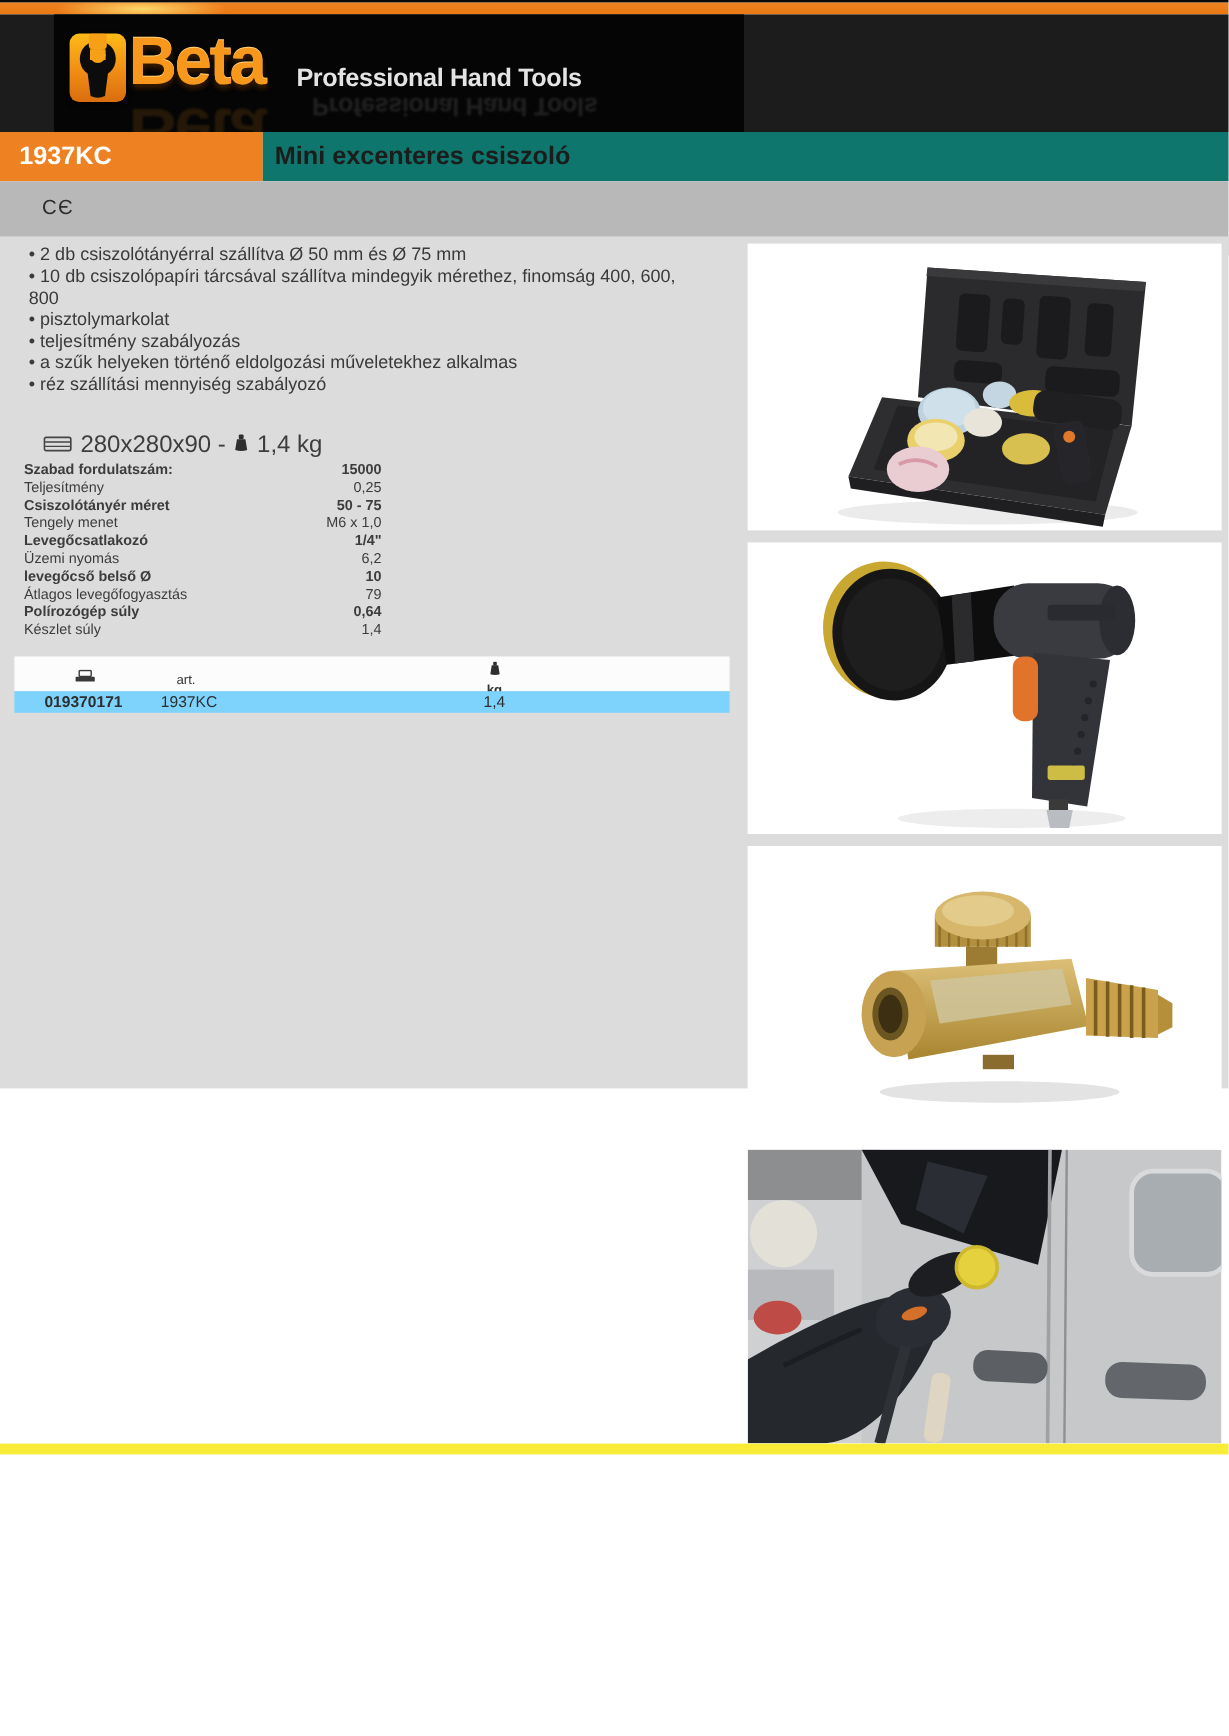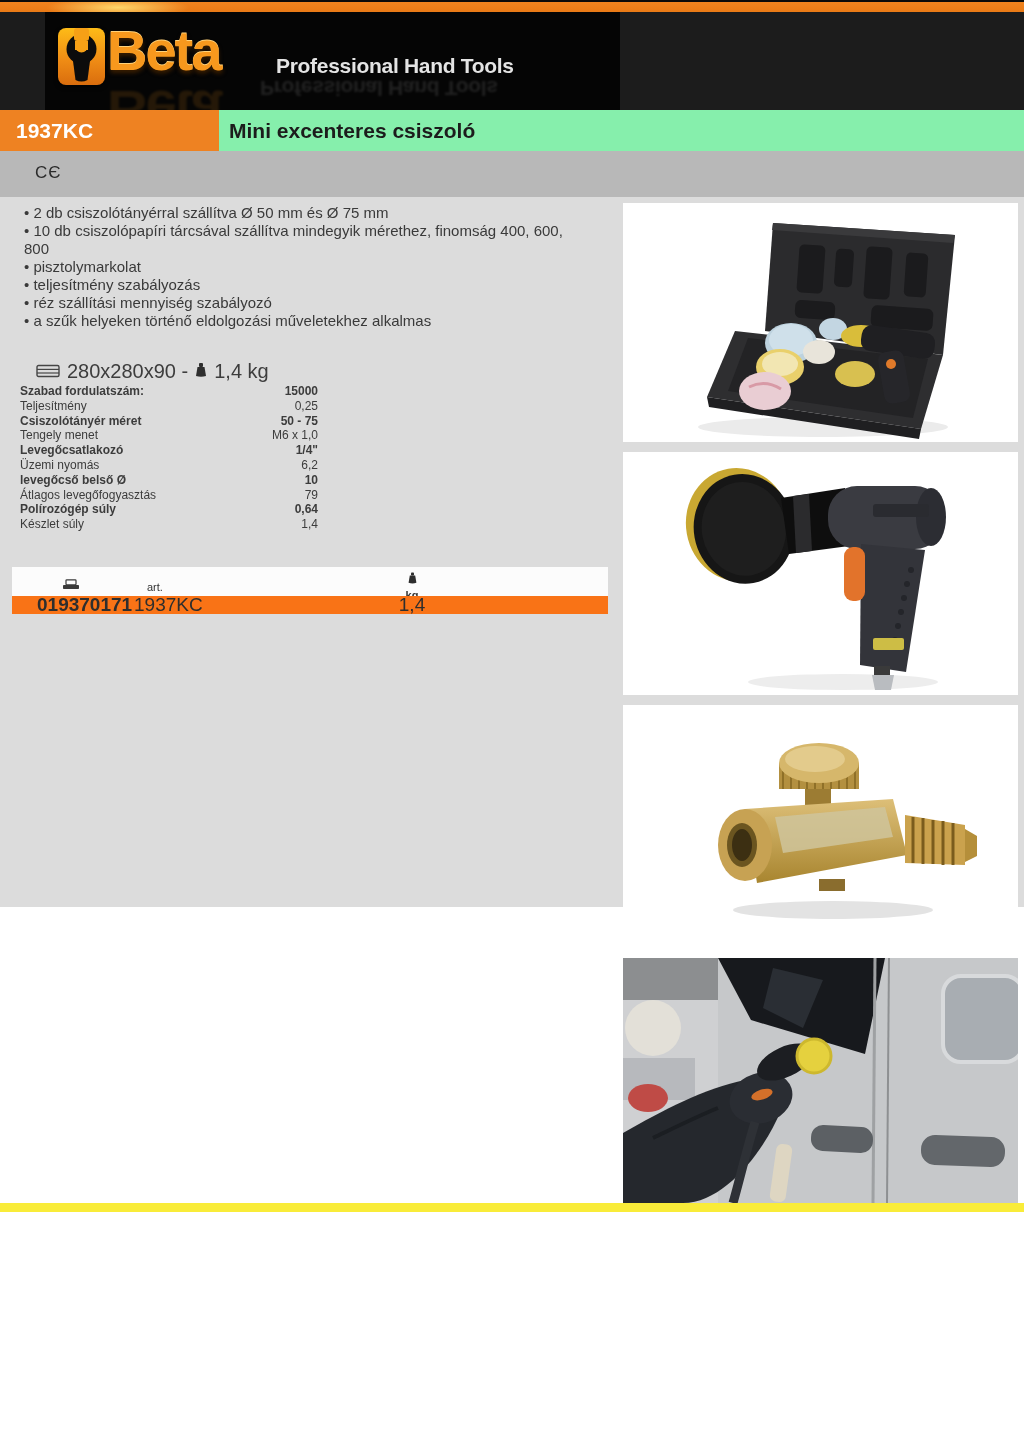--- a/index.html
+++ b/index.html
@@ -16,30 +16,30 @@
   
   .header{position:absolute;left:0;top:12px;width:1024px;height:98px;background:#1c1c1c;}
   .logo-panel{position:absolute;left:45px;top:0;width:575px;height:98px;background:#050505;}
   .brand-icon{position:absolute;left:13px;top:16px;width:47px;height:57px;border-radius:8px;
     background:linear-gradient(180deg,#fdbb17 0%,#f08d15 55%,#d96d0e 100%);
     box-shadow:0 2px 4px rgba(0,0,0,.7);}
   .brand-text{position:absolute;left:62px;top:6px;font-size:56px;font-weight:bold;letter-spacing:-2px;
     color:#f7981d;text-shadow:0 -1px 0 #ffd27a,0 3px 4px #3a1e00;}
   .brand-reflect{position:absolute;left:62px;top:66px;font-size:56px;font-weight:bold;letter-spacing:-2px;
     color:#f7981d;transform:scaleY(-1);opacity:.13;filter:blur(1px);}
-  .tagline{position:absolute;left:231px;top:42px;font-size:21px;font-weight:bold;
+  .tagline{position:absolute;left:202px;top:42px;font-size:21px;font-weight:bold;
     color:#e4e4e4;letter-spacing:-.3px;}
   .tagline-reflect{position:absolute;left:215px;top:64px;font-size:21px;font-weight:bold;
     color:#e4e4e4;letter-spacing:-.3px;transform:scaleY(-1);opacity:.12;filter:blur(1px);}
 
   
   .titlebar{position:absolute;left:0;top:110px;width:1024px;height:41px;display:flex;}
   .code-cell{width:219px;box-sizing:border-box;background:#ee8222;color:#ffffff;
     font-size:21px;font-weight:bold;line-height:41px;padding-left:16px;}
-  .title-cell{flex:1;background:#86efac;color:#1c1c1c;
+  .title-cell{flex:1;background:#0f766e;color:#1c1c1c;
     font-size:21px;font-weight:bold;line-height:41px;padding-left:10px;}
 
   
   .ce-band{position:absolute;left:0;top:151px;width:1024px;height:62px;background:#b8b8b8;}
   .ce-mark{position:absolute;left:35px;top:12px;font-size:17px;color:#2b2b2b;letter-spacing:1px;}
 
   
   .content{position:absolute;left:0;top:197px;width:1024px;height:710px;background:#dcdcdc;}
 
   .features{position:absolute;left:24px;top:7px;width:600px;margin:0;padding:0;list-style:none;
@@ -48,27 +48,27 @@
   .features li::before{content:"• ";}
 
   .dims{position:absolute;left:24px;top:163px;display:flex;align-items:center;gap:7px;
     font-size:20px;color:#3d3d3d;margin-left:12px;}
 
   .specs{position:absolute;left:20px;top:187px;width:298px;}
   .spec-row{display:flex;justify-content:space-between;height:14.8px;line-height:14.8px;
     font-size:12px;color:#3c3c3c;}
   .spec-row.b{font-weight:bold;}
 
-  .order{position:absolute;left:12px;top:350px;width:596px;margin-top:20px;}
+  .order{position:absolute;left:12px;top:350px;width:596px;}
   .ot-head{position:relative;height:29px;background:#fcfcfc;}
   .ot-head .art{position:absolute;left:135px;bottom:3px;font-size:11px;color:#333;}
   .ot-head .kgstack{position:absolute;left:370px;width:60px;top:3px;text-align:center;}
   .ot-head .kgstack .kg{display:block;font-size:11px;font-weight:bold;color:#333;margin-top:1px;}
   .ot-head .pkg2{position:absolute;left:50px;top:9px;}
-  .ot-row{position:relative;height:18px;background:#f97316;font-size:19px;line-height:18px;color:#2e2e2e;}
+  .ot-row{position:relative;height:18px;background:#7dd3fc;font-size:13px;line-height:18px;color:#2e2e2e;}
   .ot-row .code{position:absolute;left:25px;font-weight:bold;}
   .ot-row .artv{position:absolute;left:122px;}
   .ot-row .kgv{position:absolute;left:370px;width:60px;text-align:center;}
 
   
   .img-box{position:absolute;left:623px;width:395px;background:#ffffff;overflow:hidden;}
   .img1{top:6px;height:239px;}
   .img2{top:255px;height:243px;}
   .img3{top:508px;height:245px;}
   .img4{top:761px;height:245px;}
@@ -111,22 +111,22 @@
   </div>
 
   <div class="content">
 
     <ul class="features">
       <li>2 db csiszolótányérral szállítva Ø 50 mm és Ø 75 mm</li>
       <li>10 db csiszolópapíri tárcsával szállítva mindegyik mérethez, finomság 400, 600,
 800</li>
       <li>pisztolymarkolat</li>
       <li>teljesítmény szabályozás</li>
+      <li>a szűk helyeken történő eldolgozási műveletekhez alkalmas</li>
       <li>réz szállítási mennyiség szabályozó</li>
-      <li>a szűk helyeken történő eldolgozási műveletekhez alkalmas</li>
     </ul>
 
     <div class="dims">
       <span>
         <svg width="24" height="14" viewBox="0 0 24 14">
           <rect x="1" y="1.5" width="22" height="11" rx="1.5" fill="none" stroke="#454545" stroke-width="1.4"></rect>
           <line x1="1" y1="5.4" x2="23" y2="5.4" stroke="#454545" stroke-width="1.2"></line>
           <line x1="1" y1="9" x2="23" y2="9" stroke="#454545" stroke-width="1.2"></line>
         </svg>
       </span>

